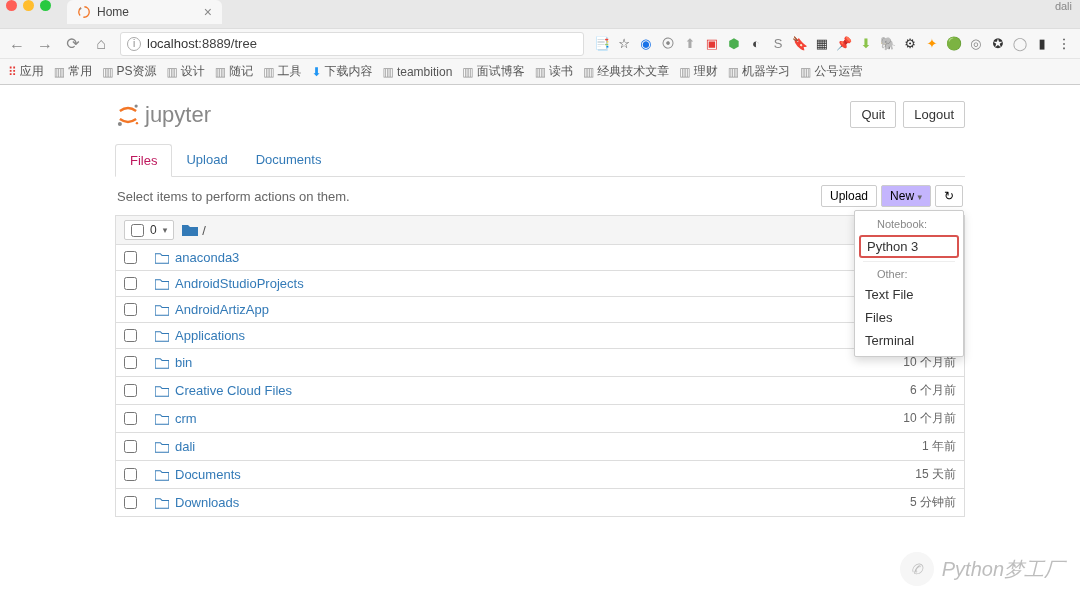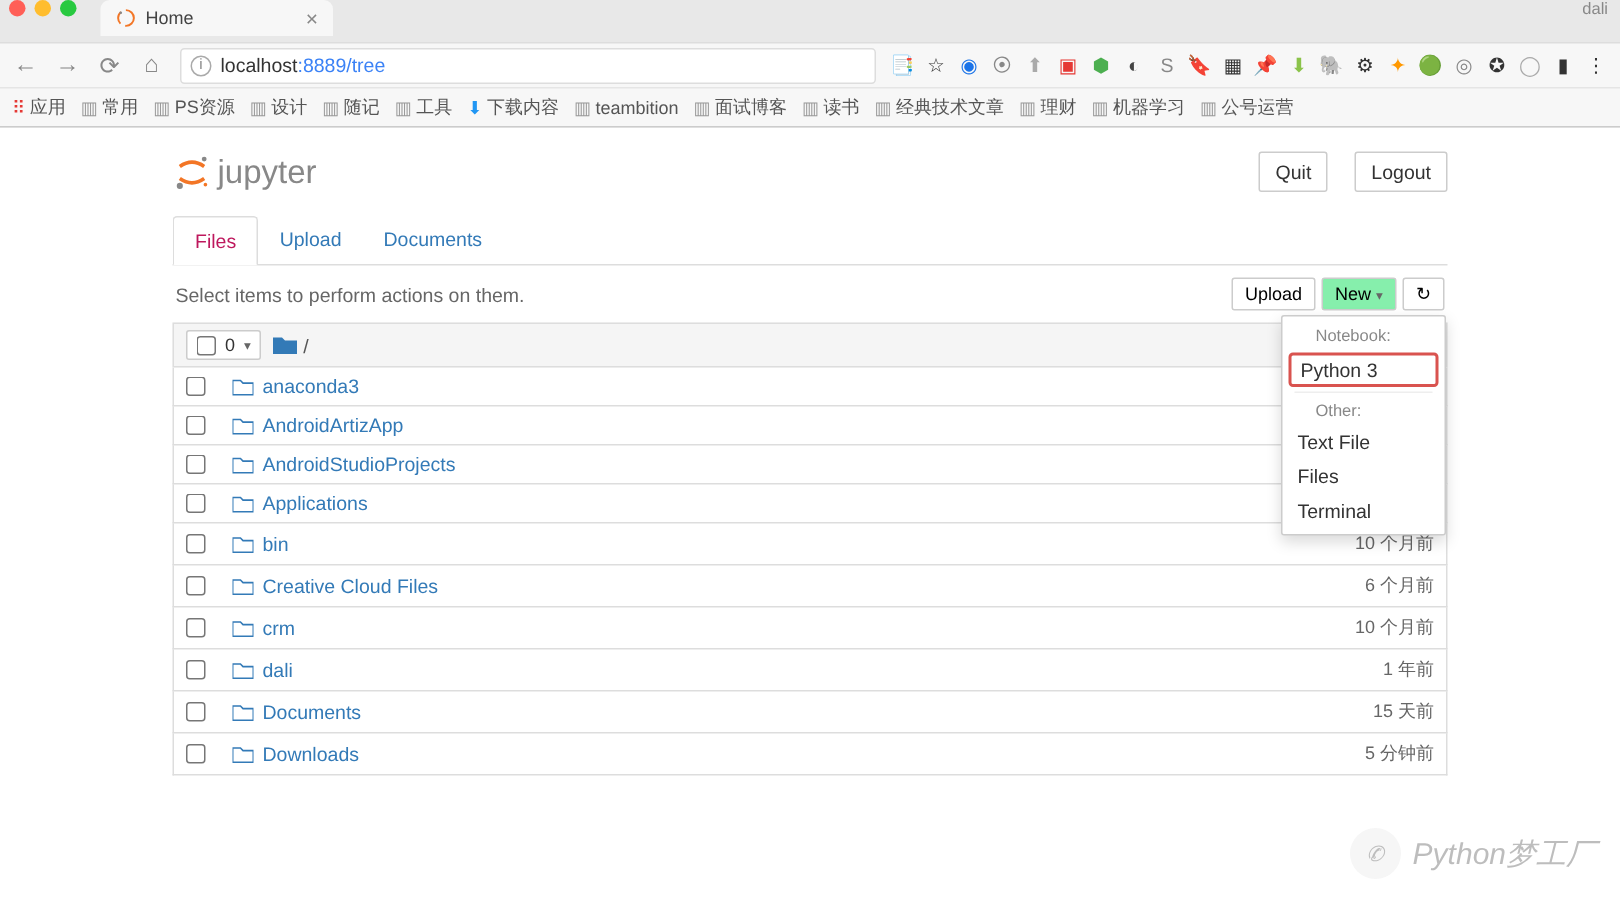--- a/index.html
+++ b/index.html
@@ -21,30 +21,30 @@
 .addr-ext span{width:16px;height:16px;font-size:13px;display:flex;align-items:center;justify-content:center}
 .bookmark-bar{display:flex;align-items:center;height:26px;padding:0 8px;gap:10px;background:#f7f7f7;font-size:12px;color:#555;border-top:1px solid #e5e5e5}
 .bm{display:flex;align-items:center;gap:3px}
 .bm .folder{color:#999}
 .bm .dl{color:#2196f3}
 .content{padding:8px 0}
 .container{width:850px;margin:0 auto}
 .header{display:flex;align-items:center;padding:8px 0 12px}
 .jupyter-logo{display:flex;align-items:center;font-size:22px;color:#888;gap:4px}
 .jupyter-logo .icon{width:26px;height:26px}
-.header-btns{margin-left:auto;display:flex;gap:18px}
+.header-btns{margin-left:auto;display:flex;gap:7px}
 .btn{background:#fff;border:1px solid #ccc;border-radius:2px;padding:5px 10px;font-size:13px;color:#333;cursor:pointer}
 .tabs{border-bottom:1px solid #ddd;display:flex;margin-top:4px}
 .tab{padding:8px 14px;color:#337ab7;font-size:13px;cursor:pointer}
 .tab.active{color:#be185d;border:1px solid #ddd;border-bottom:1px solid #fff;margin-bottom:-1px;border-radius:3px 3px 0 0}
 .toolbar-row{display:flex;align-items:center;padding:8px 2px}
 .hint{font-size:13px;color:#666}
 .toolbar-right{margin-left:auto;display:flex;gap:4px}
 .btn-sm{background:#fff;border:1px solid #ccc;border-radius:2px;padding:3px 8px;font-size:12px}
-.btn-new{background:#86efac}
+.btn-new{background:#c4b5fd}
 .list-header{display:flex;align-items:center;background:#f5f5f5;border:1px solid #ddd;padding:4px 8px;position:relative}
 .sel-box{display:flex;align-items:center;gap:6px;border:1px solid #ccc;border-radius:2px;padding:2px 6px;background:#fff;font-size:12px}
 .sel-box input{margin:0}
 .caret{font-size:9px;color:#666}
 .folder-icon{color:#337ab7;margin-left:8px}
 .crumb{color:#555;margin-left:4px}
 .col-name{margin-left:auto;border:1px solid #ccc;border-radius:2px;padding:2px 8px;background:#fff;font-size:12px}
 .file-row{display:flex;align-items:center;border:1px solid #ddd;border-top:none;padding:5px 8px;font-size:13px}
 .file-row input[type=checkbox]{margin-right:18px}
 .file-row .ficon{color:#337ab7;margin-right:6px;width:14px}
@@ -80,21 +80,21 @@
     <span class="user-label">dali</span>
   </div>
   <div class="addr-bar">
     <span class="nav-btn">←</span>
     <span class="nav-btn">→</span>
     <span class="nav-btn">⟳</span>
     <span class="nav-btn">⌂</span>
     <div class="addr-input">
       <span class="info">i</span>
       <span style="color:#333">localhost</span>
-        <span style="color:#3b82f6">:8889/tree</span>
+        <span style="color:#404040">:8889/tree</span>
     </div>
     <div class="addr-ext">
       <span>📑</span>
       <span>☆</span>
       <span style="color:#1a73e8">◉</span>
       <span style="color:#888">⦿</span>
       <span style="color:#aaa">⬆</span>
       <span style="color:#e53935">▣</span>
       <span style="color:#4caf50">⬢</span>
       <span style="color:#444">◐</span>
@@ -244,31 +244,31 @@
           <span class="fname">anaconda3</span>
           <span class="fdate"></span>
         </div>
         <div class="file-row">
           <input type="checkbox" style="">
           <span class="ficon">
             <svg width="14" height="12" viewBox="0 0 16 14">
               <path d="M0 2 L6 2 L8 4 L16 4 L16 13 L0 13 Z" fill="none" stroke="#337ab7" stroke-width="1.2"></path>
             </svg>
           </span>
+          <span class="fname">AndroidStudioProjects</span>
+          <span class="fdate"></span>
+        </div>
+        <div class="file-row">
+          <input type="checkbox" style="">
+          <span class="ficon">
+            <svg width="14" height="12" viewBox="0 0 16 14">
+              <path d="M0 2 L6 2 L8 4 L16 4 L16 13 L0 13 Z" fill="none" stroke="#337ab7" stroke-width="1.2"></path>
+            </svg>
+          </span>
           <span class="fname">AndroidArtizApp</span>
-          <span class="fdate"></span>
-        </div>
-        <div class="file-row">
-          <input type="checkbox" style="">
-          <span class="ficon">
-            <svg width="14" height="12" viewBox="0 0 16 14">
-              <path d="M0 2 L6 2 L8 4 L16 4 L16 13 L0 13 Z" fill="none" stroke="#337ab7" stroke-width="1.2"></path>
-            </svg>
-          </span>
-          <span class="fname">AndroidStudioProjects</span>
           <span class="fdate"></span>
         </div>
         <div class="file-row">
           <input type="checkbox" style="">
           <span class="ficon">
             <svg width="14" height="12" viewBox="0 0 16 14">
               <path d="M0 2 L6 2 L8 4 L16 4 L16 13 L0 13 Z" fill="none" stroke="#337ab7" stroke-width="1.2"></path>
             </svg>
           </span>
           <span class="fname">Applications</span>

